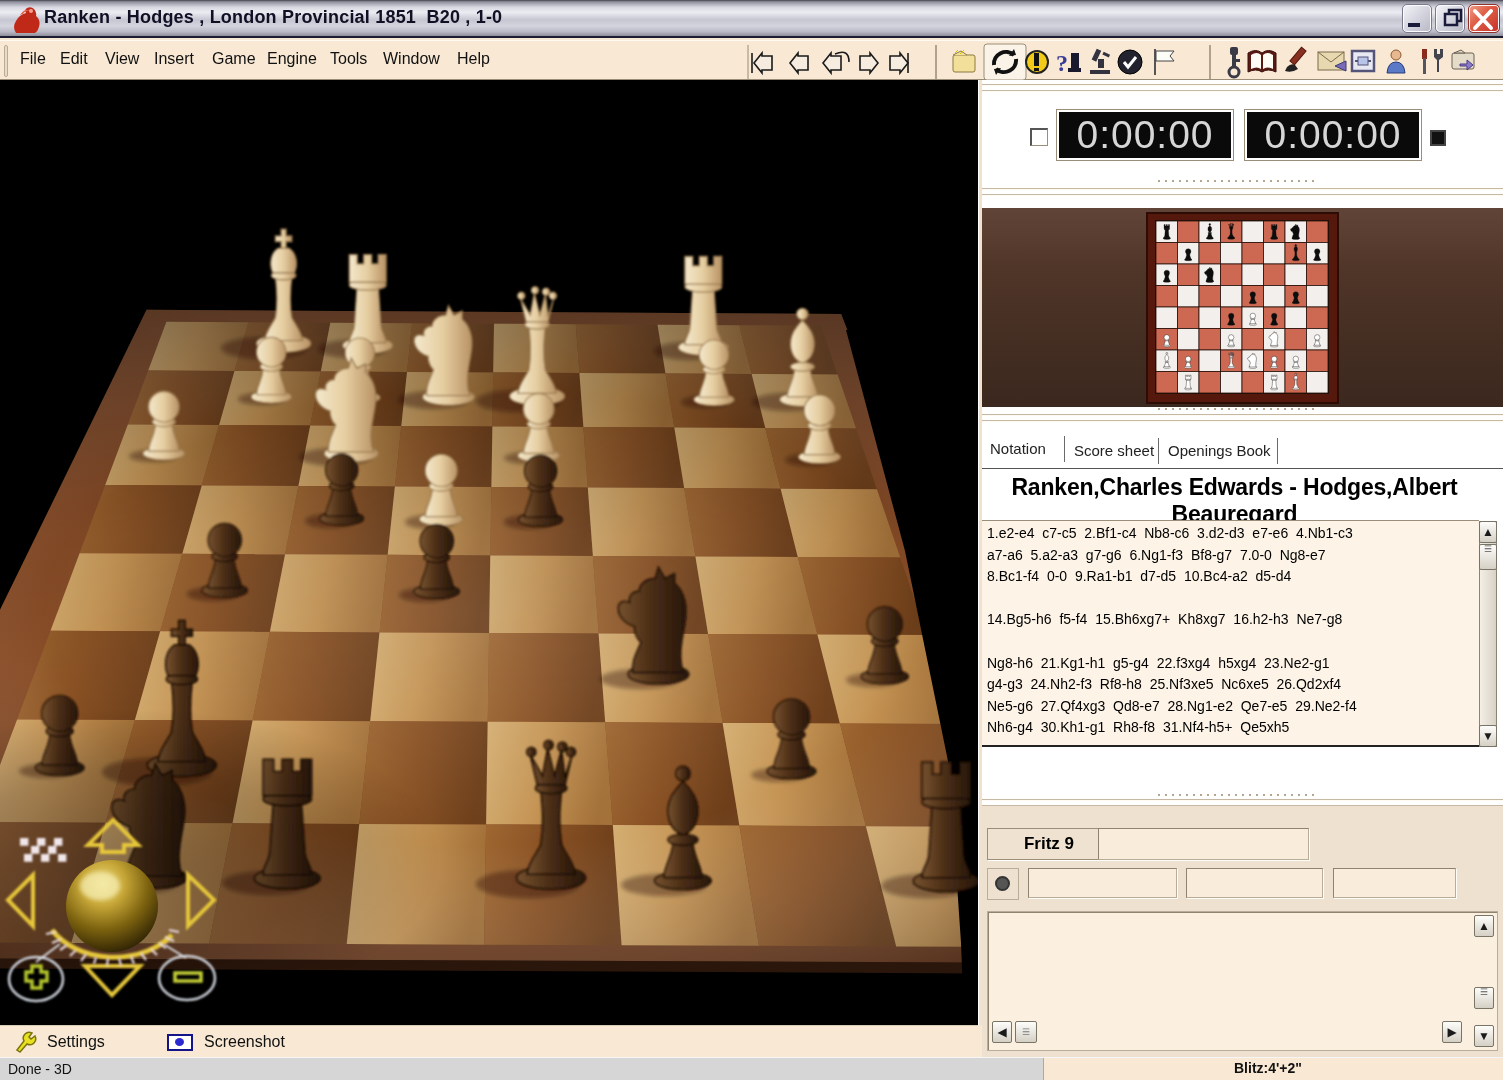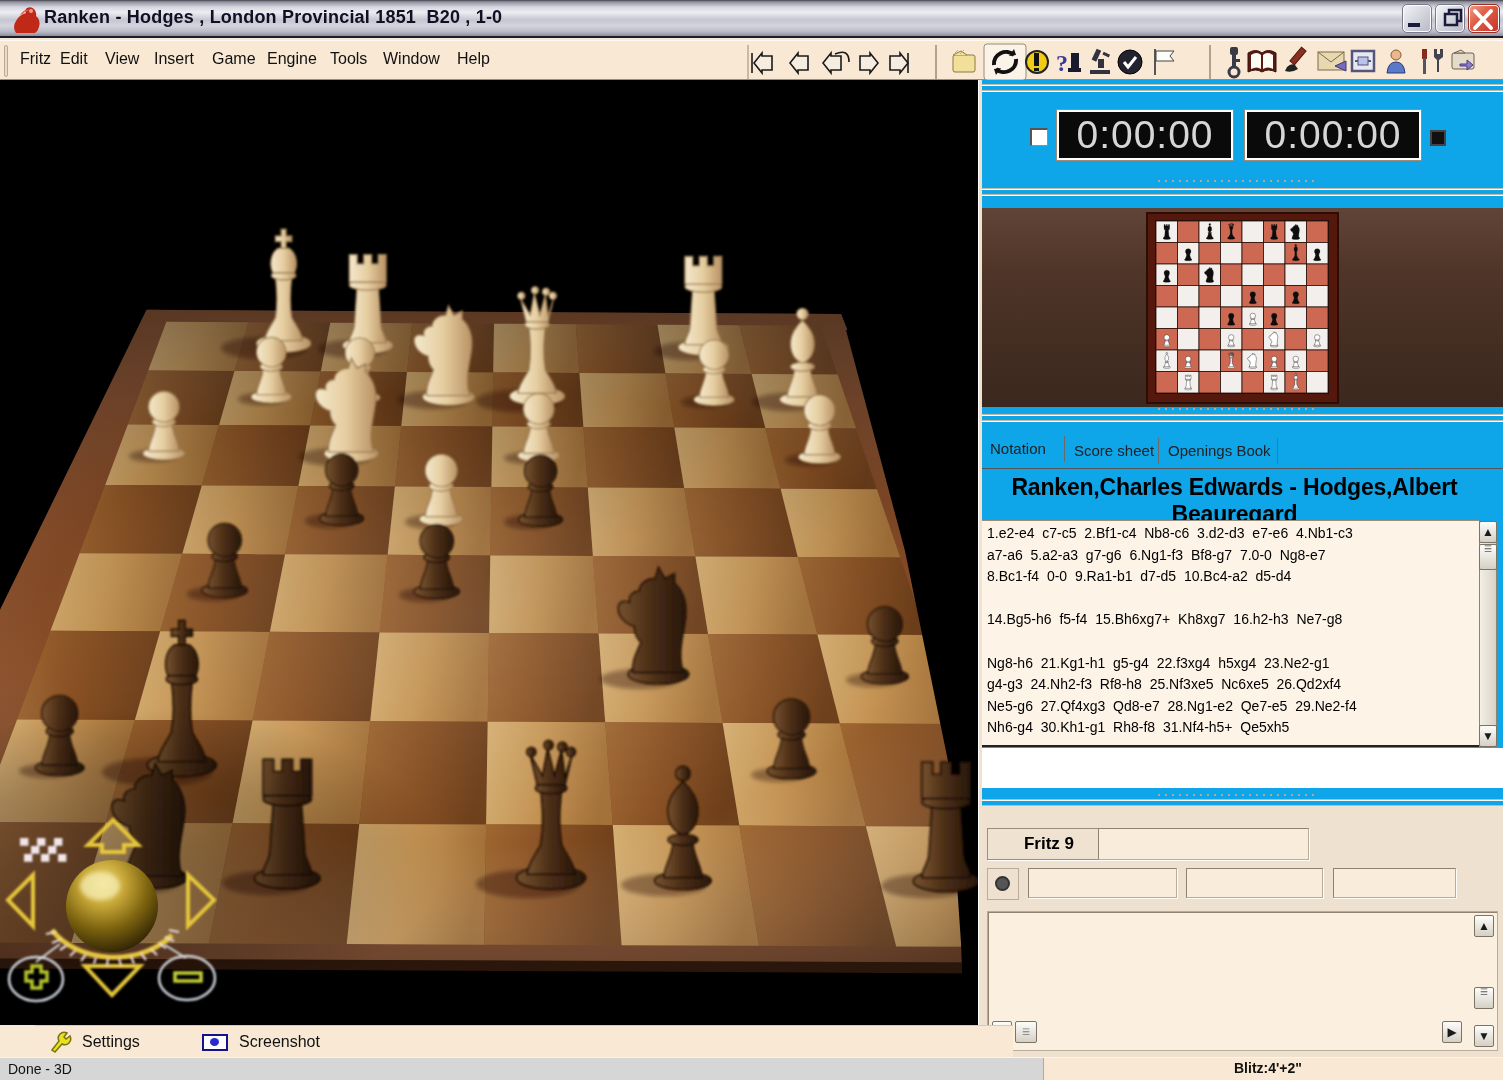--- a/index.html
+++ b/index.html
@@ -8,36 +8,36 @@
   background:linear-gradient(180deg,#41414b 0%,#8f8f9c 5%,#d8d8e2 20%,#ececf2 34%,#c6c6d2 55%,#d4d4de 72%,#babac6 88%,#8e8e9a 100%);
   border-bottom:2px solid #1c1c30; }
 #title-text { left:44px; top:7px; font-size:18px; font-weight:bold; color:#101025; letter-spacing:0.2px; }
 .winbtn { top:4px; width:30px; height:29px; border-radius:5px; border:1px solid #7a7a8a;
   background:linear-gradient(135deg,#f4f4f8 0%,#d8d8e2 45%,#b8b8c6 100%); box-shadow:inset 0 0 0 1px #fcfcff; }
 #btn-close { background:linear-gradient(135deg,#f0a088 0%,#e06048 40%,#c83028 100%); border-color:#903028; }
 #menubar { left:0; top:40px; width:1503px; height:40px; background:#f9e9d4; border-top:1px solid #fffaf2; border-bottom:1px solid #9a8d78; }
 .menu-item { top:9px; font-size:16px; color:#111; }
 #main-left { left:0; top:80px; width:978px; height:945px; background:#000; }
 #vdivider { left:978px; top:80px; width:4px; height:945px; background:#f0e2cf; border-left:1px solid #fff; }
-#right-panel { left:982px; top:80px; width:521px; height:945px; background:#0ea5e9; }
+#right-panel { left:982px; top:80px; width:521px; height:945px; background:#ffffff; }
 .groove { background:#c6b8a2; height:1px; }
 .groove2 { background:#fffaf2; height:1px; }
 .clockbox { top:30px; width:176px; height:50px; background:#0a0a0a; border:2px solid #fff; box-shadow:0 0 0 1px #9a8d7a; }
 .clocktext { width:100%; text-align:center; font-size:39px; color:#d6d6d6; line-height:45px; letter-spacing:1px; }
 .dots { height:5px; background-image:radial-gradient(circle at 2px 2px, #b5a690 1.1px, transparent 1.4px); background-size:7px 5px; }
 #brown-panel { left:0; top:128px; width:521px; height:199px; background:linear-gradient(180deg,#604437 0%,#503629 30%,#462f23 60%,#3b281e 100%); }
 .tab { font-size:15px; color:#222; }
 .tabsep { width:2px; background:#8a7d6a; height:24px; top:4px; }
 #moves { left:0px; top:440px; width:497px; height:227px; background:#fdf4e7; border-top:1px solid #9a8d7a; border-bottom:2px solid #222; overflow:hidden; }
 .mv { position:absolute; left:5px; width:490px; font-size:14px; color:#000; white-space:pre; }
 .sbar { background:linear-gradient(90deg,#f4efe6,#d8d2c6); border:1px solid #8a8474; }
 .sbtn { background:linear-gradient(180deg,#fdfdfb,#d5d0c5); border:1px solid #7a7466; border-radius:2px; color:#1a1a1a; text-align:center; }
 #fritz-panel { left:0; top:725px; width:521px; height:252px; background:#eee1cf; border-top:1px solid #c6b8a2; }
 .inbox { background:#f9ecda; border:1px solid #b9ac98; border-top-color:#8f836f; border-left-color:#8f836f; box-shadow:1px 1px 0 #fffdf8; }
-#bottombar { left:0; top:1025px; width:978px; height:32px; background:#f9e9d4; border-top:1px solid #d8cab4;margin-left:35px; }
+#bottombar { left:0; top:1025px; width:978px; height:32px; background:#f9e9d4; border-top:1px solid #d8cab4; }
 #statusbar { left:0; top:1057px; width:1503px; height:23px; background:#d6d6d6; border-top:1px solid #f5f5f5; font-size:14px; color:#111; }
 #statusbeige { left:1043px; top:1058px; width:460px; height:22px; background:#f9e9d4; border-left:1px solid #aaa; }
 </style></head><body>
 <div class="abs" id="titlebar">
     <svg class="abs" style="left:8px;top:3px" width="32" height="33" viewBox="0 0 32 33">
 <path d="M8,30 q-4,-6 0,-12 q3,-6 10,-8 q-2,-3 1,-5 q4,-2 7,1 q3,3 2,7 q5,4 3,11 q-1,4 -4,6 Z" fill="#c02818"></path>
 <path d="M12,12 q5,-8 12,-4 q-6,-2 -9,3 Z" fill="#e86050"></path>
 <circle cx="23" cy="8" r="2" fill="#f0a090"></circle>
 </svg>
 <span class="abs" id="title-text">Ranken - Hodges , London Provincial 1851&nbsp; B20 , 1-0</span>
@@ -50,21 +50,21 @@
         <rect x="43" y="10" width="12" height="11"></rect>
         <path d="M47,10 v-4 h12 v11 h-4"></path>
       </g>
 <g stroke="#fff" stroke-width="4" stroke-linecap="round">
         <path d="M73,7 L89,24 M89,7 L73,24"></path>
       </g>
 </svg>
 </div>
 <div class="abs" id="menubar">
     <div class="abs" style="left:4px;top:4px;width:4px;height:32px;background:#e8dcc8;border:1px solid #b8ab97;border-radius:2px"></div>
-    <span class="abs menu-item" style="left:20px">Fritz</span>
+    <span class="abs menu-item" style="left:20px">File</span>
     <span class="abs menu-item" style="left:60px">Edit</span>
     <span class="abs menu-item" style="left:105px">View</span>
     <span class="abs menu-item" style="left:154px">Insert</span>
     <span class="abs menu-item" style="left:212px">Game</span>
     <span class="abs menu-item" style="left:267px">Engine</span>
     <span class="abs menu-item" style="left:330px">Tools</span>
     <span class="abs menu-item" style="left:383px">Window</span>
     <span class="abs menu-item" style="left:457px">Help</span>
     <svg class="abs" style="left:740px;top:0" width="763" height="40" viewBox="0 0 763 40">
       <line x1="8" y1="4" x2="8" y2="38" stroke="#c8bba5" stroke-width="2"></line>

